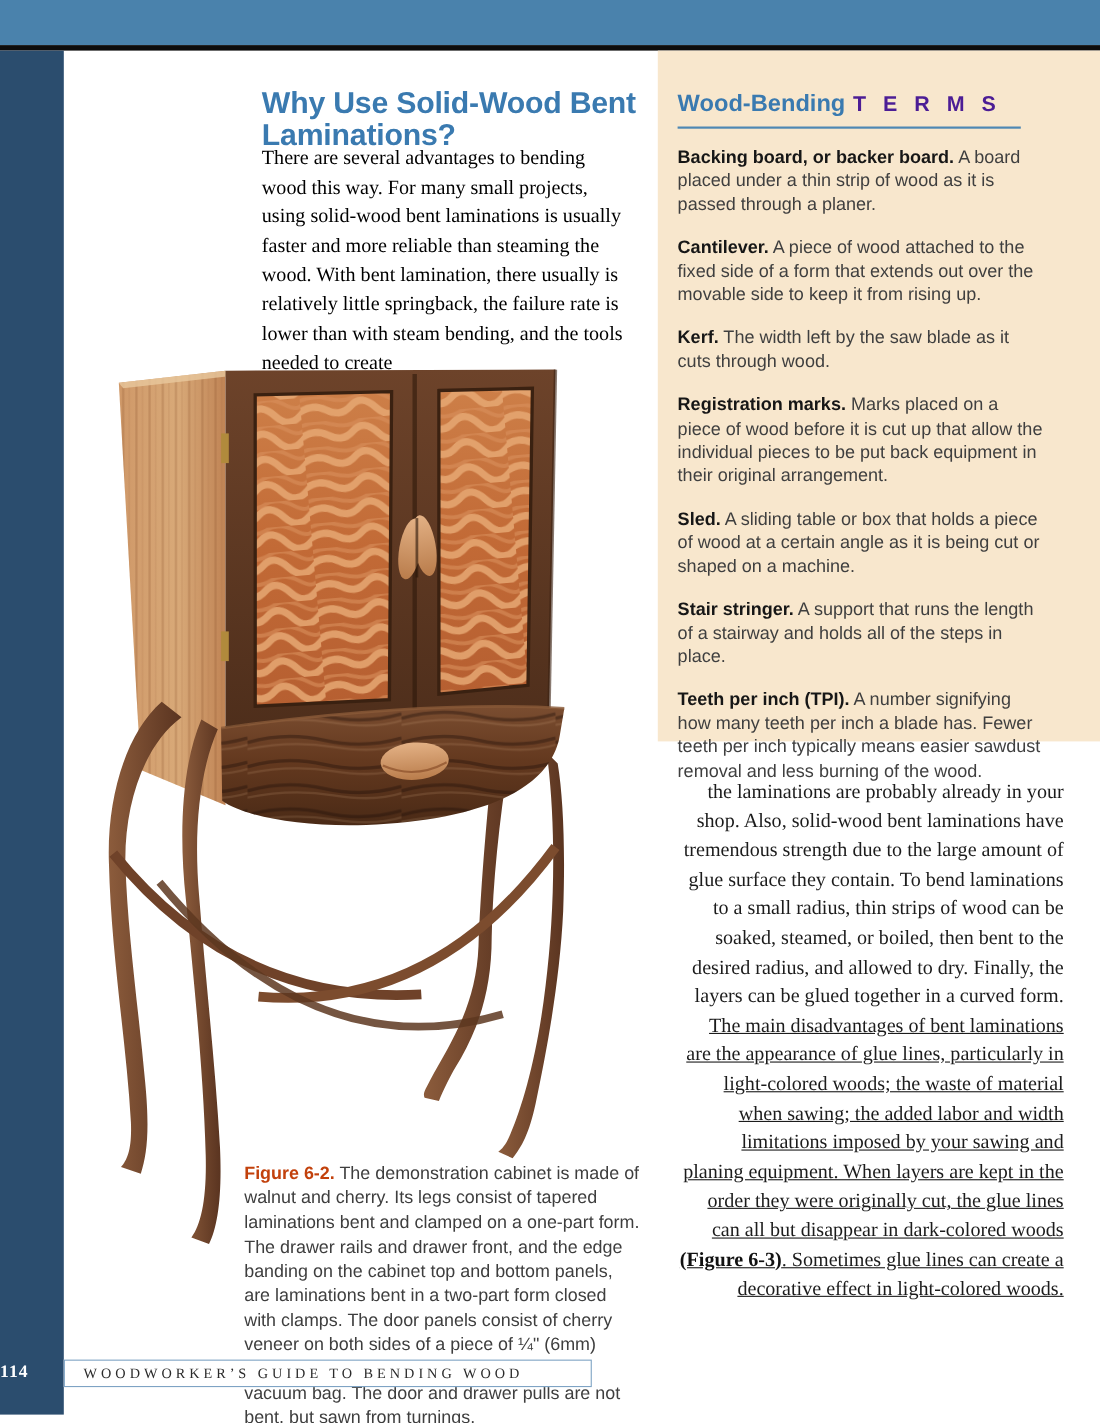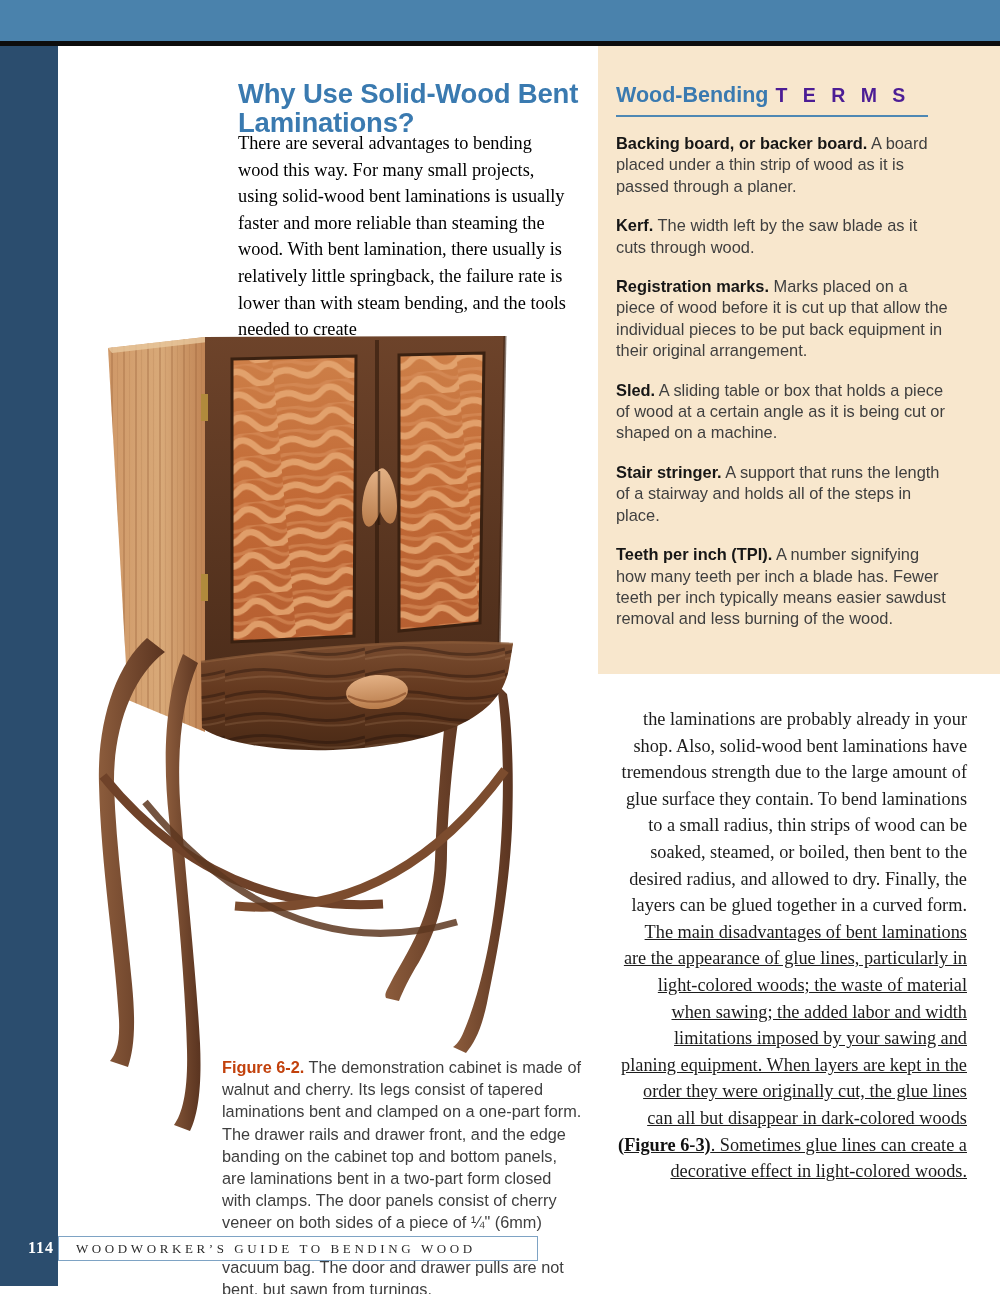--- a/index.html
+++ b/index.html
@@ -2,21 +2,21 @@
 <html><head>
 <meta charset="utf-8">
 <style>
   html,body{margin:0;padding:0;background:#ffffff;}
   .page{position:relative;width:1000px;height:1294px;background:#ffffff;overflow:hidden;
         font-family:"Liberation Sans",sans-serif;}
   
   .topbar{position:absolute;left:0;top:0;width:1000px;height:41px;background:#4a82ac;}
   .topline{position:absolute;left:0;top:41px;width:1000px;height:5px;background:#0d0d0d;}
   .leftbar{position:absolute;left:0;top:46px;width:58px;height:1240px;background:#2b4d6e;}
-  .pagenum{position:absolute;left:0;top:1237px;width:54px;text-align:right;color:#ffffff;
+  .pagenum{position:absolute;left:0;top:1237px;width:54px;text-align:left;color:#ffffff;
            font:bold 16px/22px "Liberation Serif",serif;letter-spacing:1px;}
   
   .headline{position:absolute;left:238px;top:79px;width:360px;margin:0;
             font:bold 27.5px/29px "Liberation Sans",sans-serif;color:#3a7ab0;letter-spacing:-0.2px;}
   .intro{position:absolute;left:238px;top:130px;width:336px;margin:0;
          font:18.3px/26.6px "Liberation Serif",serif;color:#000000;}
   .photo{position:absolute;left:85px;top:332px;width:435px;height:800px;}
   .caption{position:absolute;left:222px;top:1056px;width:362px;margin:0;
            font:16.3px/22.2px "Liberation Sans",sans-serif;color:#3e3e3e;}
   .caption b{color:#c2410c;}
@@ -152,20 +152,21 @@
         <path d="M294,139 L294,193" stroke="#2a1609" stroke-width="2.5" opacity="0.6"></path>
       </g>
     </svg>
   </div>
 
   <p class="caption"><b>Figure 6-2.</b><span> The demonstration cabinet is made of walnut and cherry. Its legs consist of tapered laminations bent and clamped on a one-part form. The drawer rails and drawer front, and the edge banding on the cabinet top and bottom panels, are laminations bent in a two-part form closed with clamps. The door panels consist of cherry veneer on both sides of a piece of ¼" (6mm) plywood, bent on a one-piece form inside a vacuum bag.  The door and drawer pulls are not bent, but sawn from turnings.</span></p>
 
   <aside class="sidebar">
     <h2 class="sb-head"><span class="sb-main">Wood-Bending</span><span class="sb-accent">T E R M S</span></h2>
     <p class="term"><b>Backing board, or backer board.</b> <span>A board placed under a thin strip of wood as it is passed through a planer.</span></p>
+    <p class="term"><b>Cantilever.</b> <span>A piece of wood attached to the fixed side of a form that extends out over the movable side to keep it from rising up.</span></p>
     <p class="term"><b>Kerf.</b> <span>The width left by the saw blade as it cuts through wood.</span></p>
     <p class="term"><b>Registration marks.</b> <span>Marks placed on a piece of wood before it is cut up that allow the individual pieces to be put back equipment in their original arrangement.</span></p>
     <p class="term"><b>Sled.</b> <span>A sliding table or box that holds a piece of wood at a certain angle as it is being cut or shaped on a machine.</span></p>
     <p class="term"><b>Stair stringer.</b> <span>A support that runs the length of a stairway and holds all of the steps in place.</span></p>
     <p class="term"><b>Teeth per inch (TPI).</b> <span>A number signifying how many teeth per inch a blade has. Fewer teeth per inch typically means easier sawdust removal and less burning of the wood.</span></p>
   </aside>
 
   <div class="rightcol">
     <p>the laminations are probably already in your shop. Also, solid-wood bent laminations have tremendous strength due to the large amount of glue surface they contain. To bend laminations to a small radius, thin strips of wood can be soaked, steamed, or boiled, then bent to the desired radius, and allowed to dry. Finally, the layers can be glued together in a curved form.</p>
     <p class="indent"><span>The main disadvantages of bent laminations are the appearance of glue lines, particularly in light-colored woods; the waste of material when sawing; the added labor and width limitations imposed by your sawing and planing equipment. When layers are kept in the order they were originally cut, the glue lines can all but disappear in dark-colored woods </span><b>(Figure 6-3)</b><span>. Sometimes glue lines can create a decorative effect in light-colored woods.</span></p>

